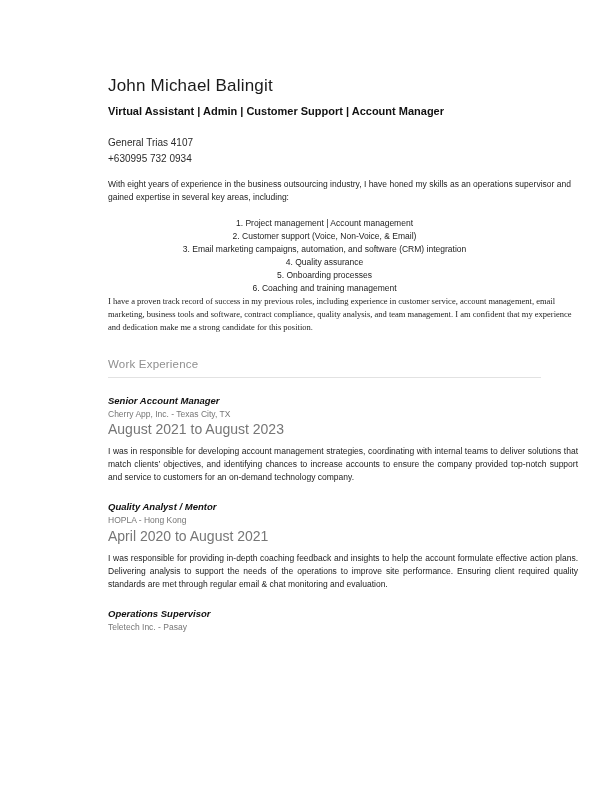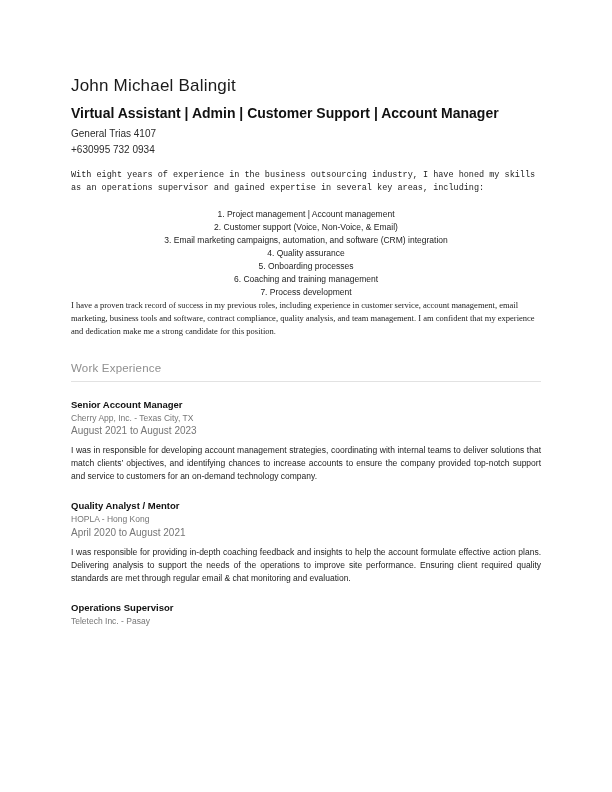--- a/index.html
+++ b/index.html
@@ -8,34 +8,34 @@
     background: #ffffff;
   }
   .page {
     position: relative;
     width: 612px;
     height: 792px;
     background: #ffffff;
     font-family: "Liberation Sans", "DejaVu Sans", sans-serif;
     color: #111111;
     box-sizing: border-box;
-    padding: 76px 71px 40px 71px;
+    padding: 76px 71px 40px 108px;
     overflow: hidden;
   }
   .candidate-name {
     font-size: 17px;
     font-weight: 400;
     color: #1a1a1a;
     margin: 0 0 9px 0;
     letter-spacing: 0.2px;
   }
   .headline {
-    font-size: 14px;
+    font-size: 11px;
     font-weight: 700;
-    margin: 0 0 7px 0;
+    margin: 0 0 20px 0;
     color: #111111;
   }
   .contact-line {
     font-size: 10px;
     margin: 0 0 4.5px 0;
     color: #2b2b2b;
   }
   .email-link {
     color: #1550c4;
     text-decoration: underline;
@@ -43,21 +43,20 @@
   }
   .body-text {
     font-size: 8.5px;
     line-height: 13px;
     margin: 0;
     color: #1c1c1c;
   }
   .intro-para {
     margin-top: 14px;
     width: 470px;
-    font-family: Liberation Mono, monospace;
   }
   .skills-list {
     list-style: none;
     margin: 13px 0 0 0;
     padding: 0;
   }
   .skills-list li {
     font-size: 8.5px;
     line-height: 13px;
     color: #1c1c1c;
@@ -77,28 +76,29 @@
     letter-spacing: 0.2px;
   }
   .job {
     margin-top: 17px;
   }
   .job-title {
     font-size: 9.5px;
     font-weight: 700;
     color: #111111;
     margin: 0 0 3px 0;
+    font-style: italic;
   }
   .job-company {
     font-size: 8.5px;
     color: #767676;
     margin: 0 0 2.5px 0;
   }
   .job-dates {
-    font-size: 10px;
+    font-size: 14px;
     color: #767676;
     margin: 0;
   }
   .job-desc {
     margin-top: 8px;
     text-align: justify;
     width: 470px;
   }
 </style>
 </head>
@@ -116,21 +116,20 @@
   <section>
     <p class="body-text intro-para">With eight years of experience in the business outsourcing industry, I have honed my skills as an operations supervisor and gained expertise in several key areas, including:</p>
 
     <ul class="skills-list">
       <li>1. Project management | Account management</li>
       <li>2. Customer support (Voice, Non-Voice, &amp; Email)</li>
       <li>3. Email marketing campaigns, automation, and software (CRM) integration</li>
       <li>4. Quality assurance</li>
       <li>5. Onboarding processes</li>
       <li>6. Coaching and training management</li>
-      <li>7. Process development</li>
     </ul>
 
     <p class="body-text closing-para">I have a proven track record of success in my previous roles, including experience in customer service, account management, email marketing, business tools and software, contract compliance, quality analysis, and team management. I am confident that my experience and dedication make me a strong candidate for this position.</p>
   </section>
 
   <h2 class="section-heading">Work Experience</h2>
 
   <section>
 
     <div class="job">

